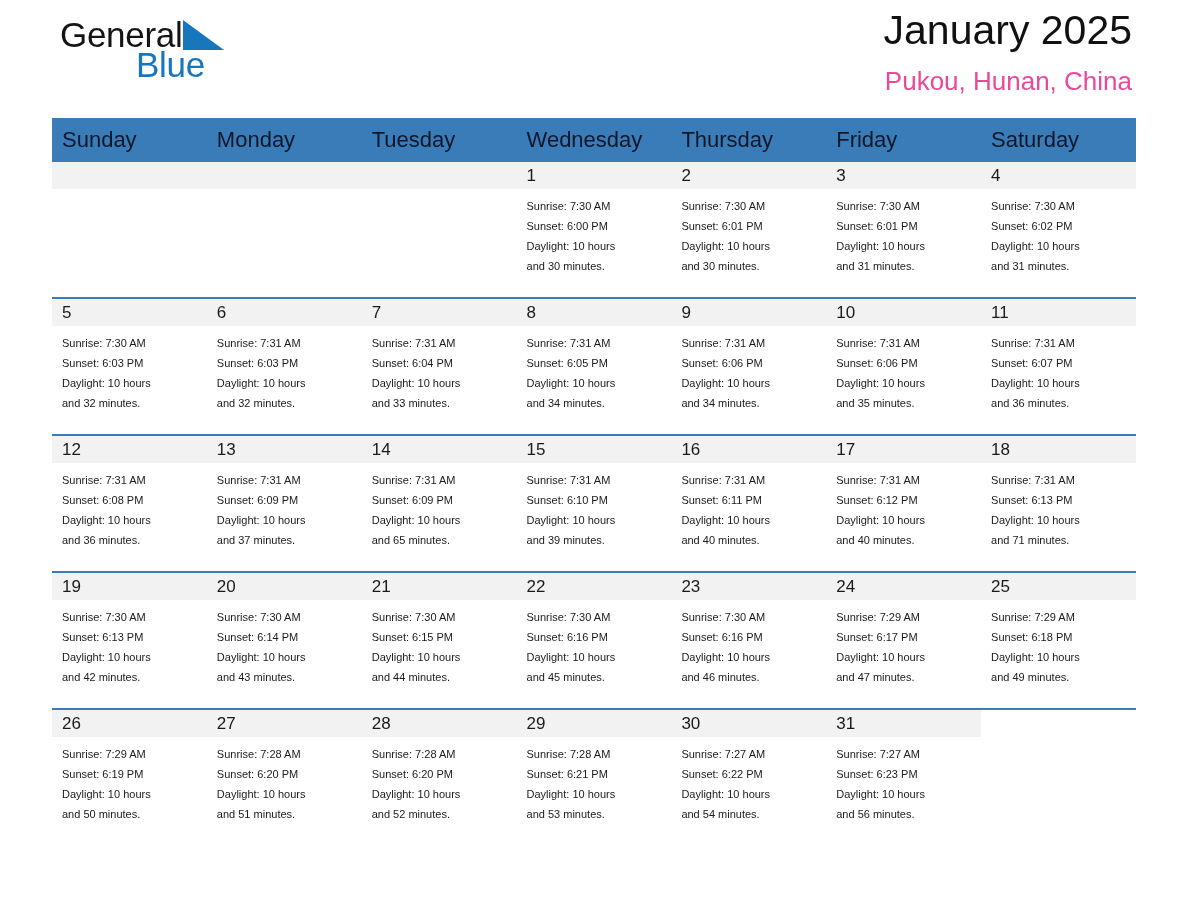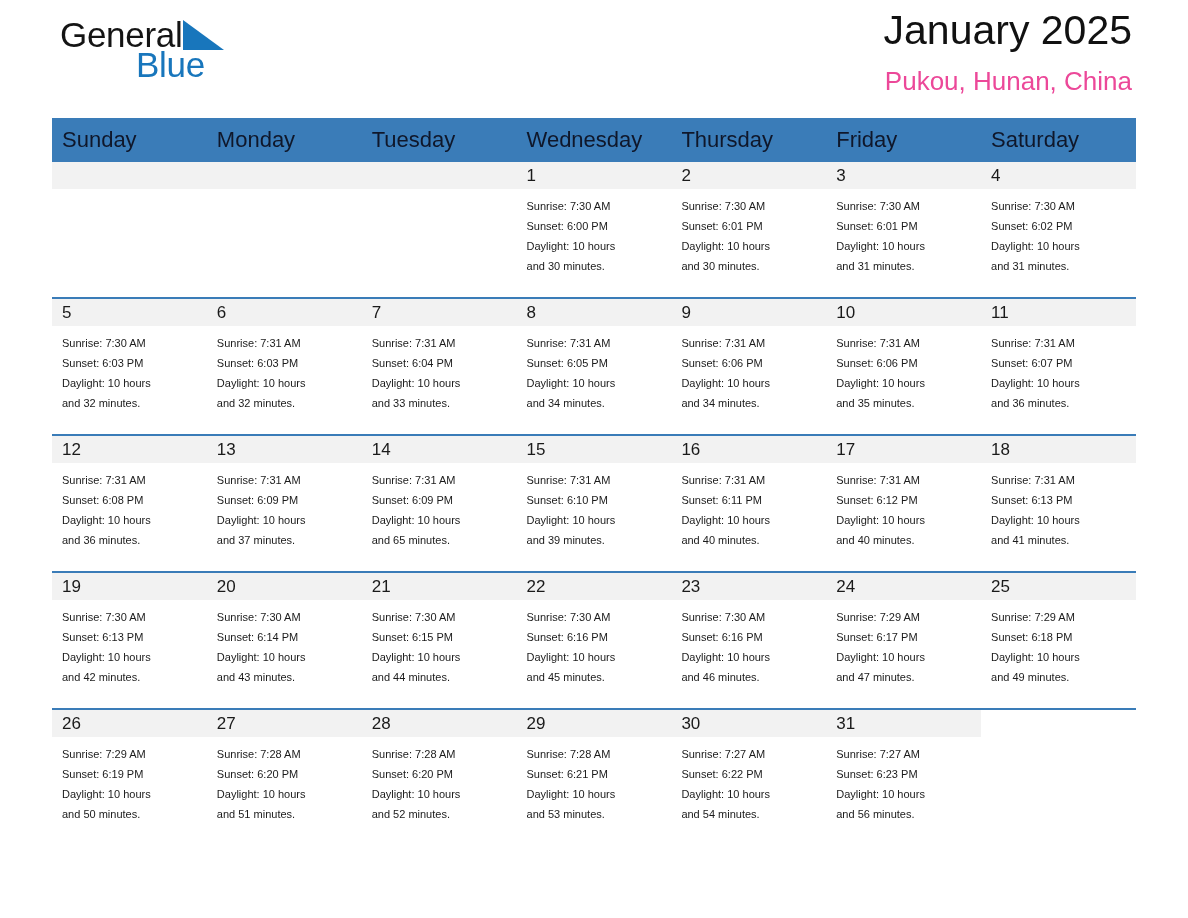--- a/index.html
+++ b/index.html
@@ -336,21 +336,21 @@
               <div>Daylight: 10 hours</div>
               <div>and 40 minutes.</div>
             </div>
           </td>
           <td class="day-cell">
             <div class="daynum-band">18</div>
             <div class="cell-body">
               <div>Sunrise: 7:31 AM</div>
               <div>Sunset: 6:13 PM</div>
               <div>Daylight: 10 hours</div>
-              <div>and 41 minutes.</div>
+              <div>and 71 minutes.</div>
             </div>
           </td>
         </tr>
         <tr class="week-row">
           <td class="day-cell">
             <div class="daynum-band">19</div>
             <div class="cell-body">
               <div>Sunrise: 7:30 AM</div>
               <div>Sunset: 6:13 PM</div>
               <div>Daylight: 10 hours</div>

